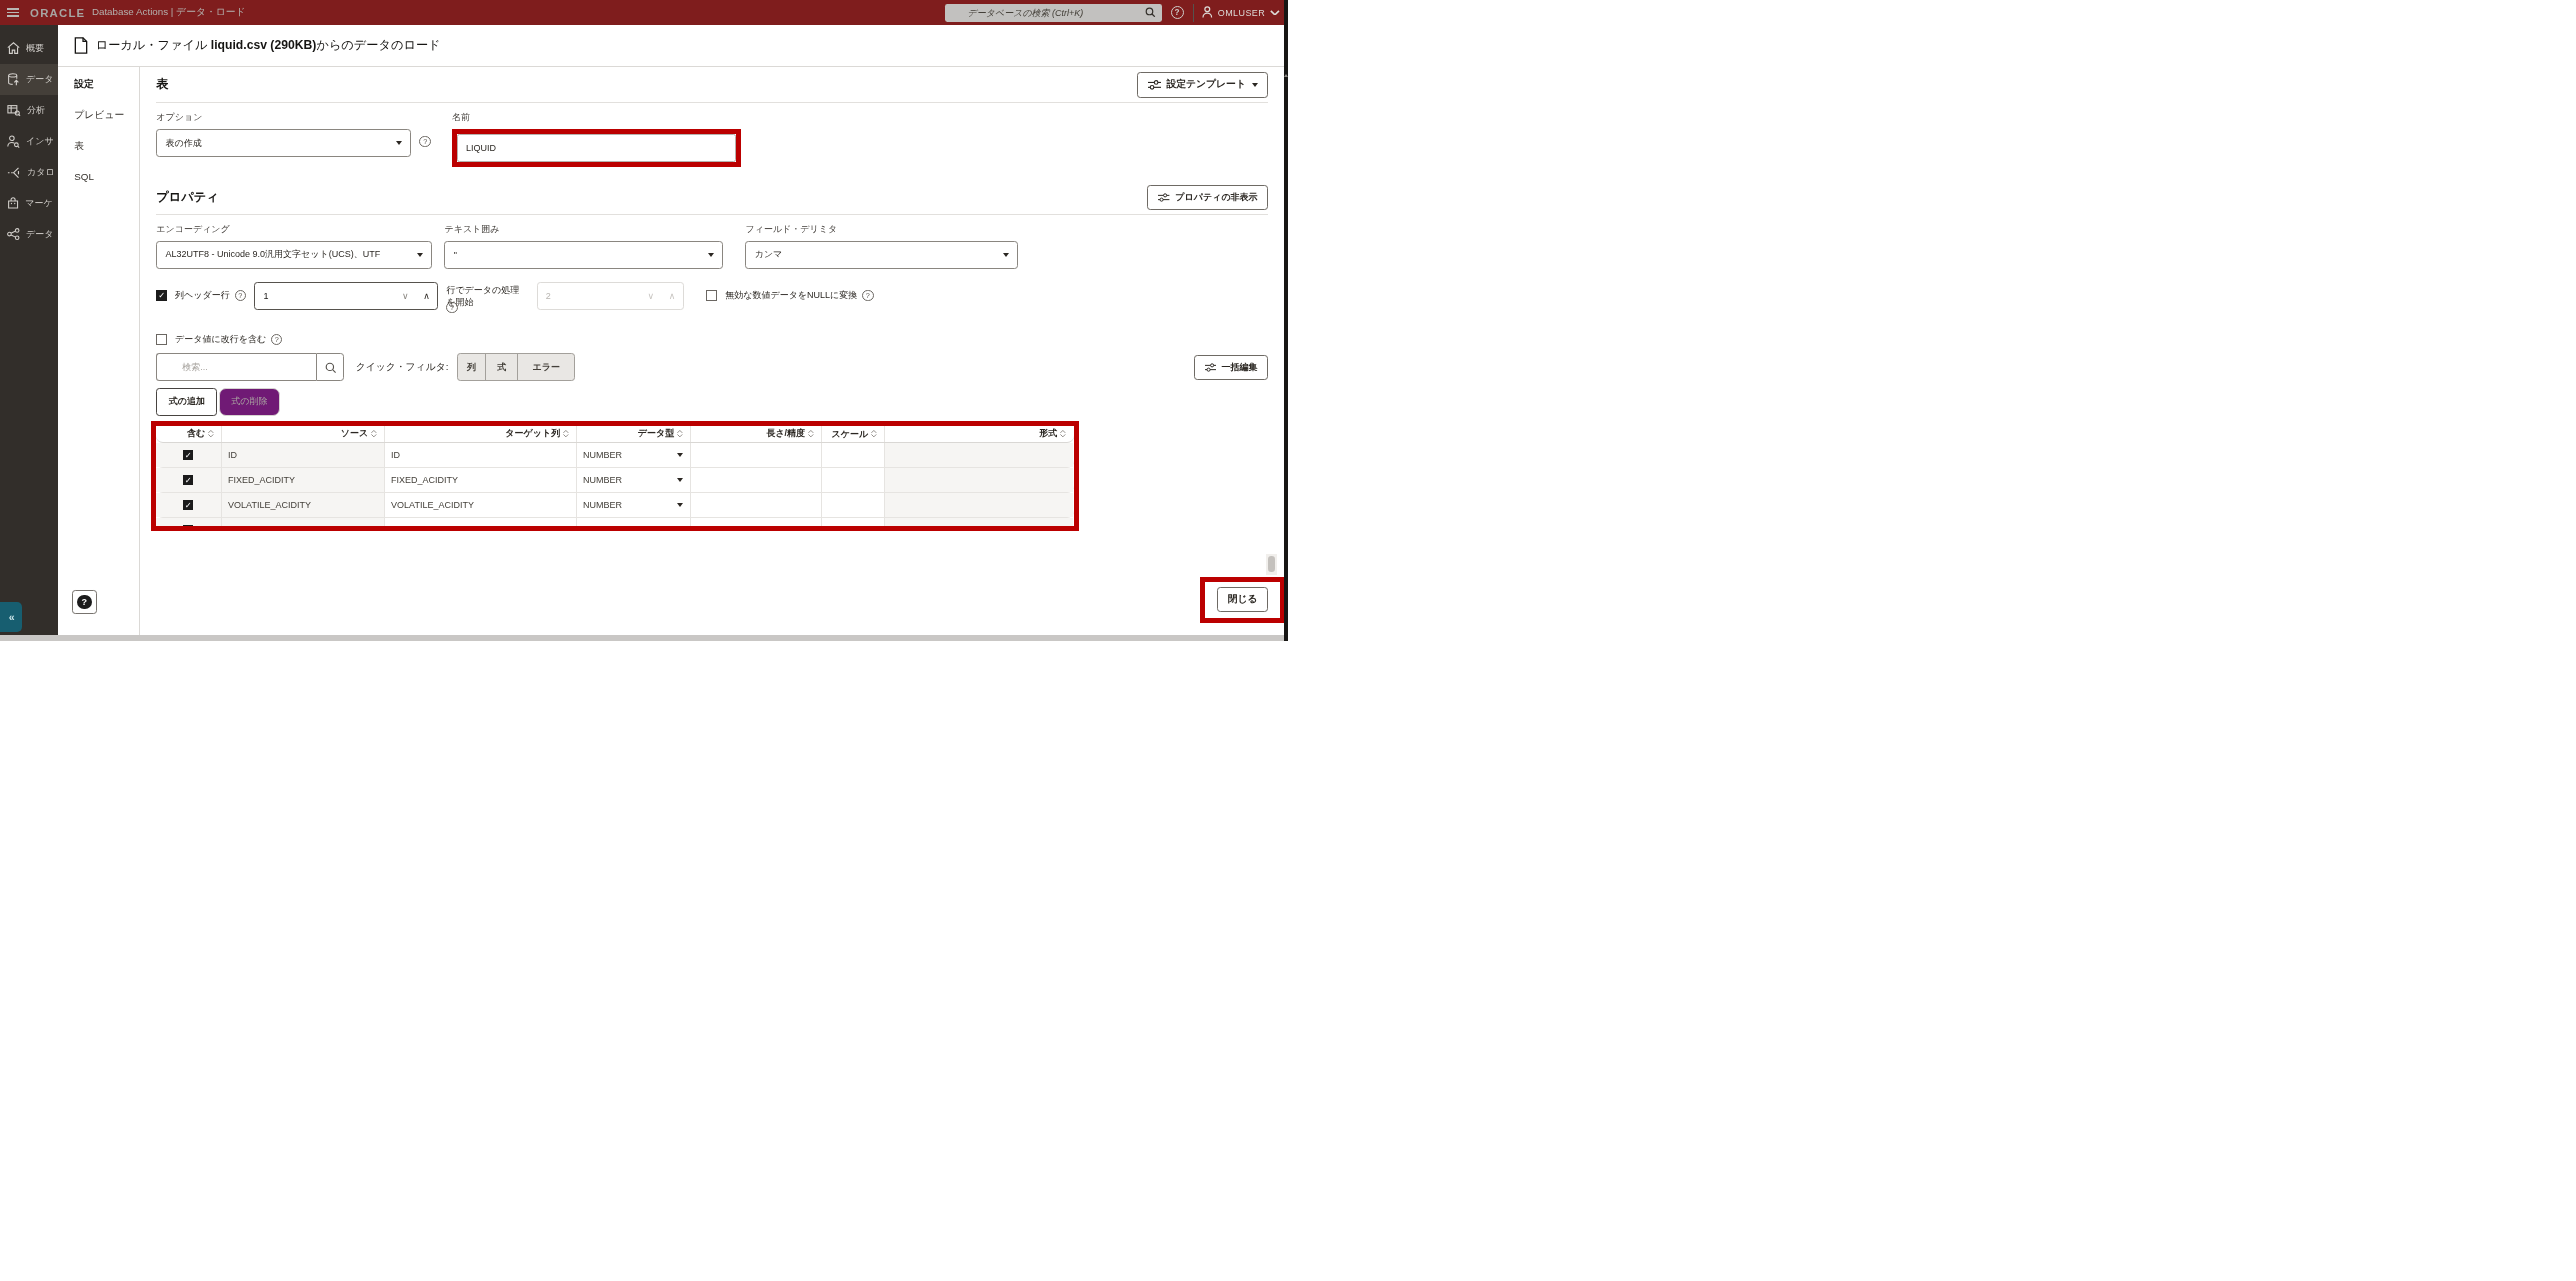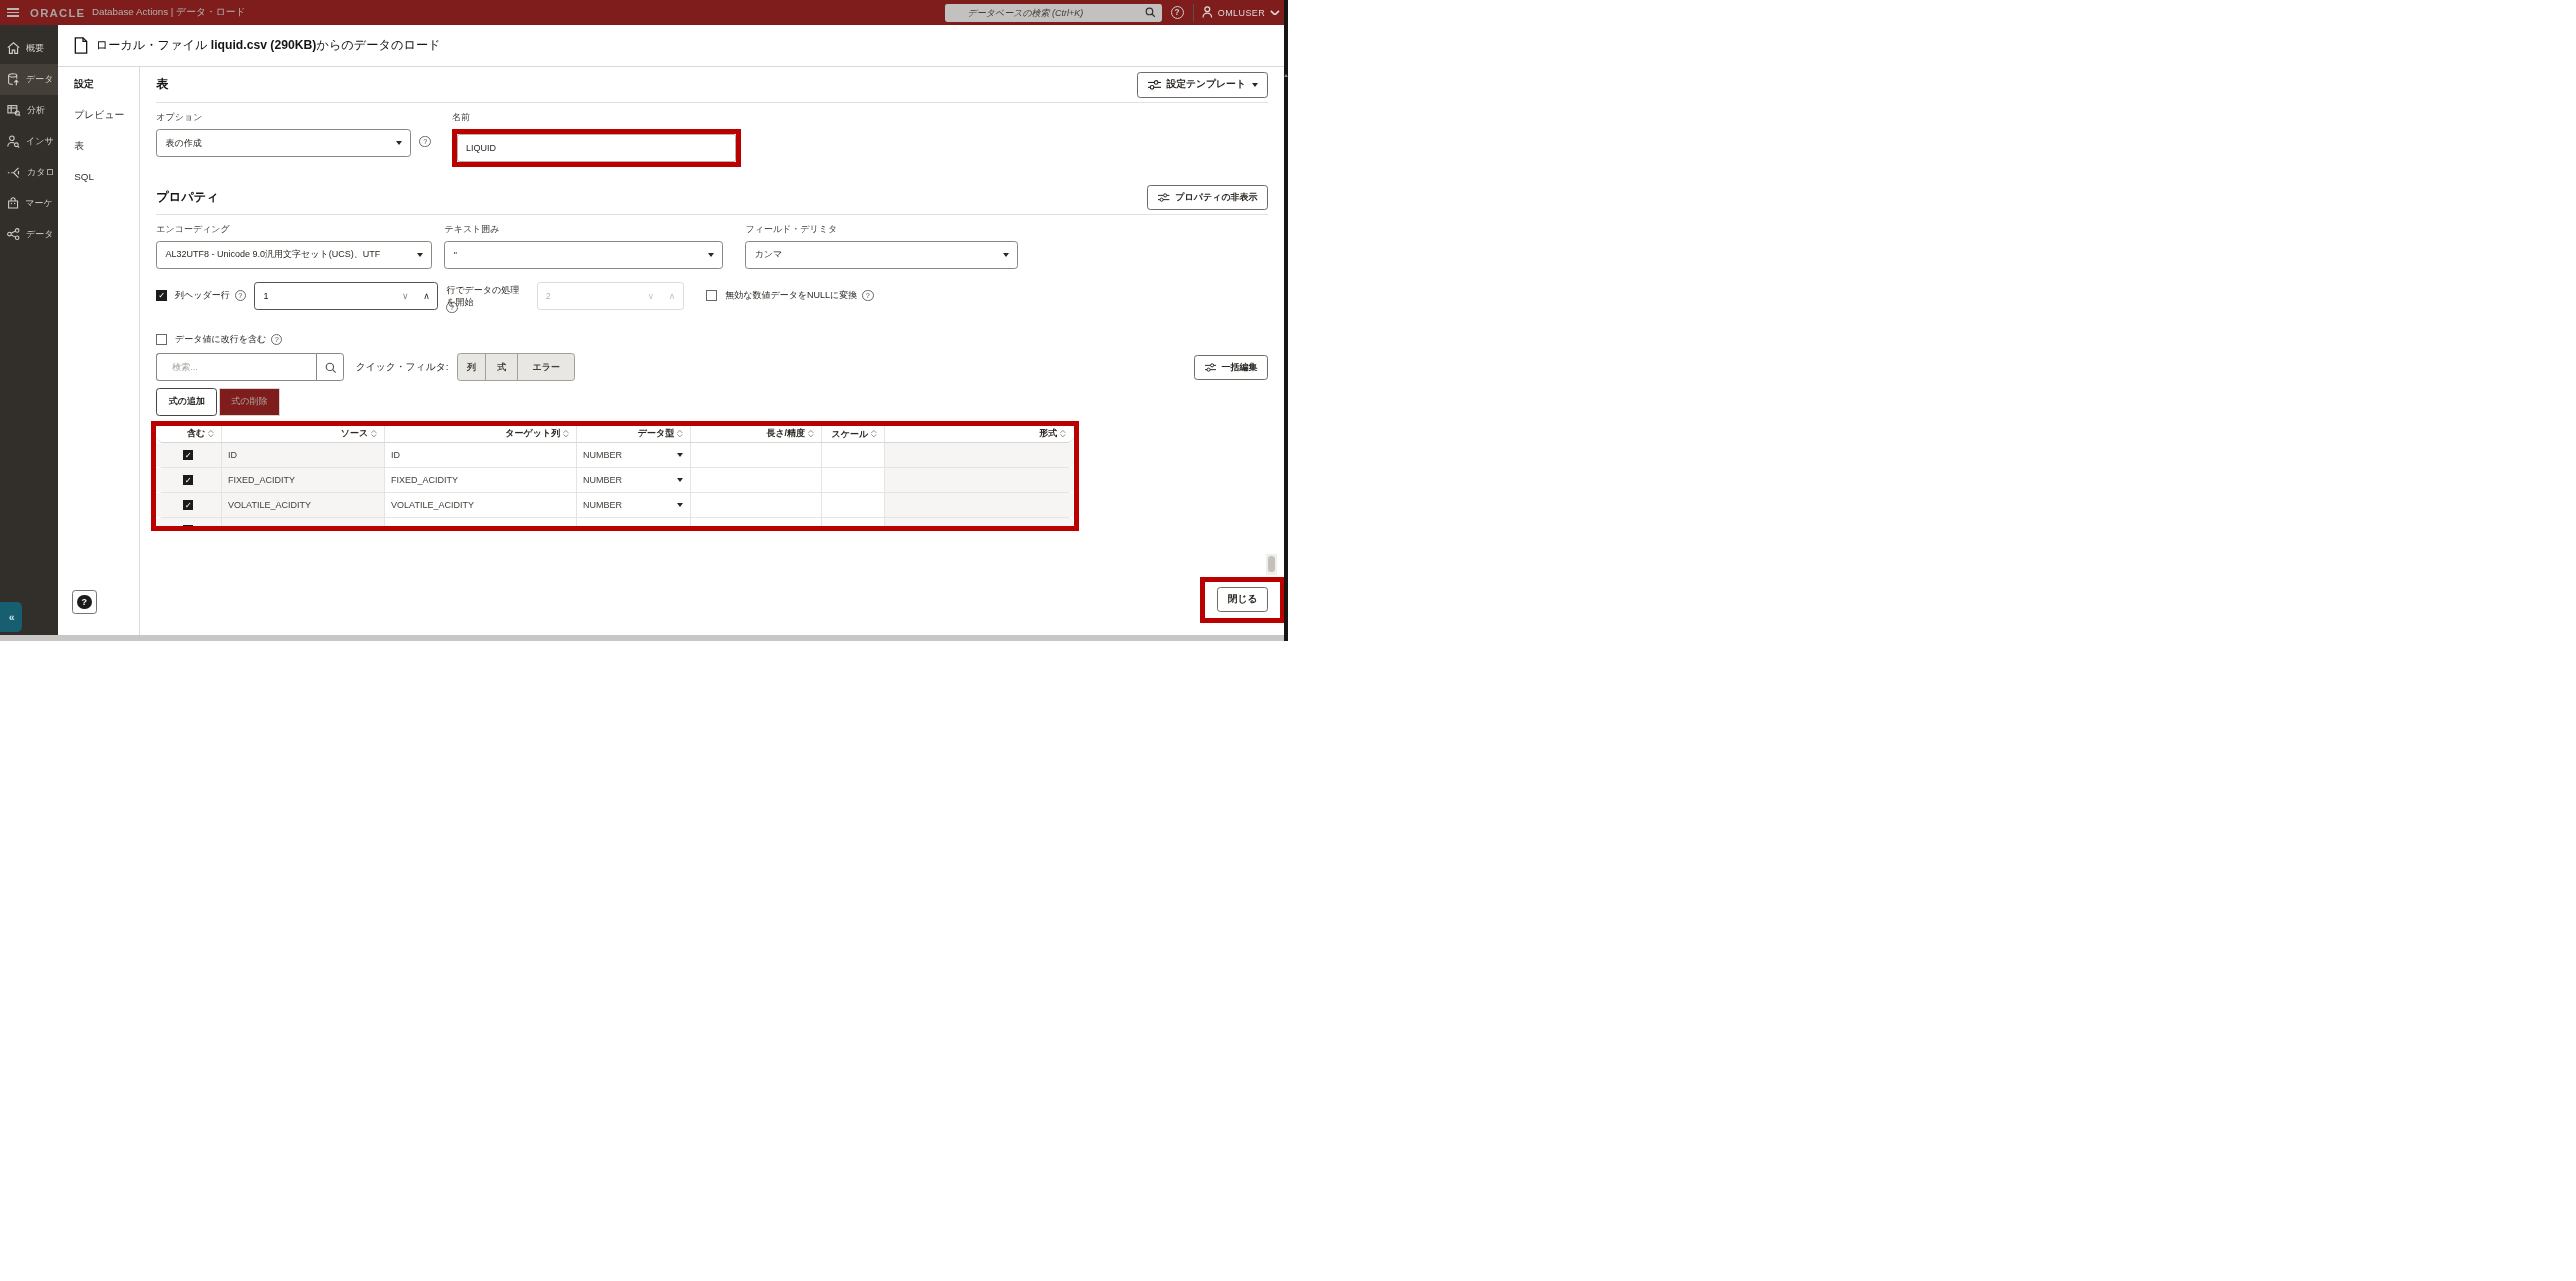--- a/index.html
+++ b/index.html
@@ -65,31 +65,31 @@
   .spin-ar { color:#8a8680; font-size:9px; padding:0 7.3px; cursor:pointer; }
   .spin-ar.up { color:#2b2722; }
   .spinner.disabled { border-color:#dddbd8; color:#b7b4b0; width:147px; }
   .spinner.disabled .spin-ar, .spinner.disabled .spin-ar.up { color:#c7c4c0; }
 
   .map-head { display:flex; justify-content:space-between; align-items:flex-start; border-bottom:0.8px solid #e2e0dd; padding-bottom:4.9px; margin-top:21px; }
   .map-title { font-size:12.2px; font-weight:bold; width:75px; line-height:19px; }
   .icon-btn { width:19.6px; height:24.5px; border:0.8px solid #6e6a64; border-radius:3.3px; background:#fff; display:flex; align-items:center; justify-content:center; cursor:pointer; }
 
   .toolbar { display:flex; align-items:center; margin-top:7.3px; }
-  .m-search { width:160px; height:28px; border:0.8px solid #8a8680; border-right:none; border-radius:3.3px 0 0 3.3px; font-size:9px; padding:0 15px; color:#2b2722; font-family:inherit; }
+  .m-search { width:160px; height:28px; border:0.8px solid #8a8680; border-right:none; border-radius:3.3px 0 0 3.3px; font-size:9px; padding:0 25px; color:#2b2722; font-family:inherit; }
   .m-search::placeholder { color:#a5a19c; }
   .m-search-btn { width:28px; height:28px; border:0.8px solid #8a8680; border-radius:0 3.3px 3.3px 0; background:#fff; display:flex; align-items:center; justify-content:center; cursor:pointer; }
   .qf-label { font-size:9.8px; color:#2b2722; margin:0 8.2px 0 11.4px; }
   .segmented { display:flex; border:0.8px solid #a3a09b; border-radius:3.3px; overflow:hidden; background:#e9e7e4; }
   .seg { height:26px; display:flex; align-items:center; justify-content:center; font-size:9px; font-weight:bold; color:#44403a; border-right:0.8px solid #a3a09b; cursor:pointer; }
   .seg:last-child { border-right:none; }
   .seg.w1{width:28.6px}.seg.w2{width:32px}.seg.w3{width:56px}
   .btn-row { display:flex; margin-top:6.5px; gap:1.6px; }
   .btn-add { height:28px; border:0.8px solid #474340; border-radius:3.3px; background:#fff; font-size:9px; font-weight:bold; color:#2b2722; padding:0 11.4px; cursor:pointer; }
-  .btn-del { height:28px; border:0.8px solid #d7d4d1; border-radius:1px; background:#7f1d1d; font-size:9px; color:#aba7a2; padding:0 11.4px; }
+  .btn-del { height:28px; border:0.8px solid #d7d4d1; border-radius:7px; background:#701a75; font-size:9px; color:#aba7a2; padding:0 11.4px; }
 
   .tbl-red { border:5.7px solid #bb0000; margin-top:4.9px; margin-left:-5.7px; width:928px; }
   .tbl-clip { height:100px; overflow:hidden; background:#fff; }
   .trow { display:flex; border-bottom:0.8px solid #e6e4e1;border-radius:7px; }
   .trow.head { border-bottom:0.8px solid #d9d7d4; }
   .tcell { font-size:9px; color:#44403a; display:flex; align-items:center; border-right:0.8px solid #e6e4e1; padding:0 6.5px; height:24px; }
   .trow.head .tcell { height:16.3px; font-weight:bold; color:#2b2722; justify-content:flex-end; gap:3.3px; }
   .c0{width:66px; justify-content:center;} .c1{width:163px} .c2{width:192px} .c3{width:114px} .c4{width:131px} .c5{width:63px; white-space:normal; line-height:8.2px;} .c6{width:188px; border-right:none;}
   .trow:not(.head) .c0, .trow:not(.head) .c1, .trow:not(.head) .c6 { background:#f6f5f3; }
   .sort { display:flex; flex-direction:column; gap:0.8px; }

